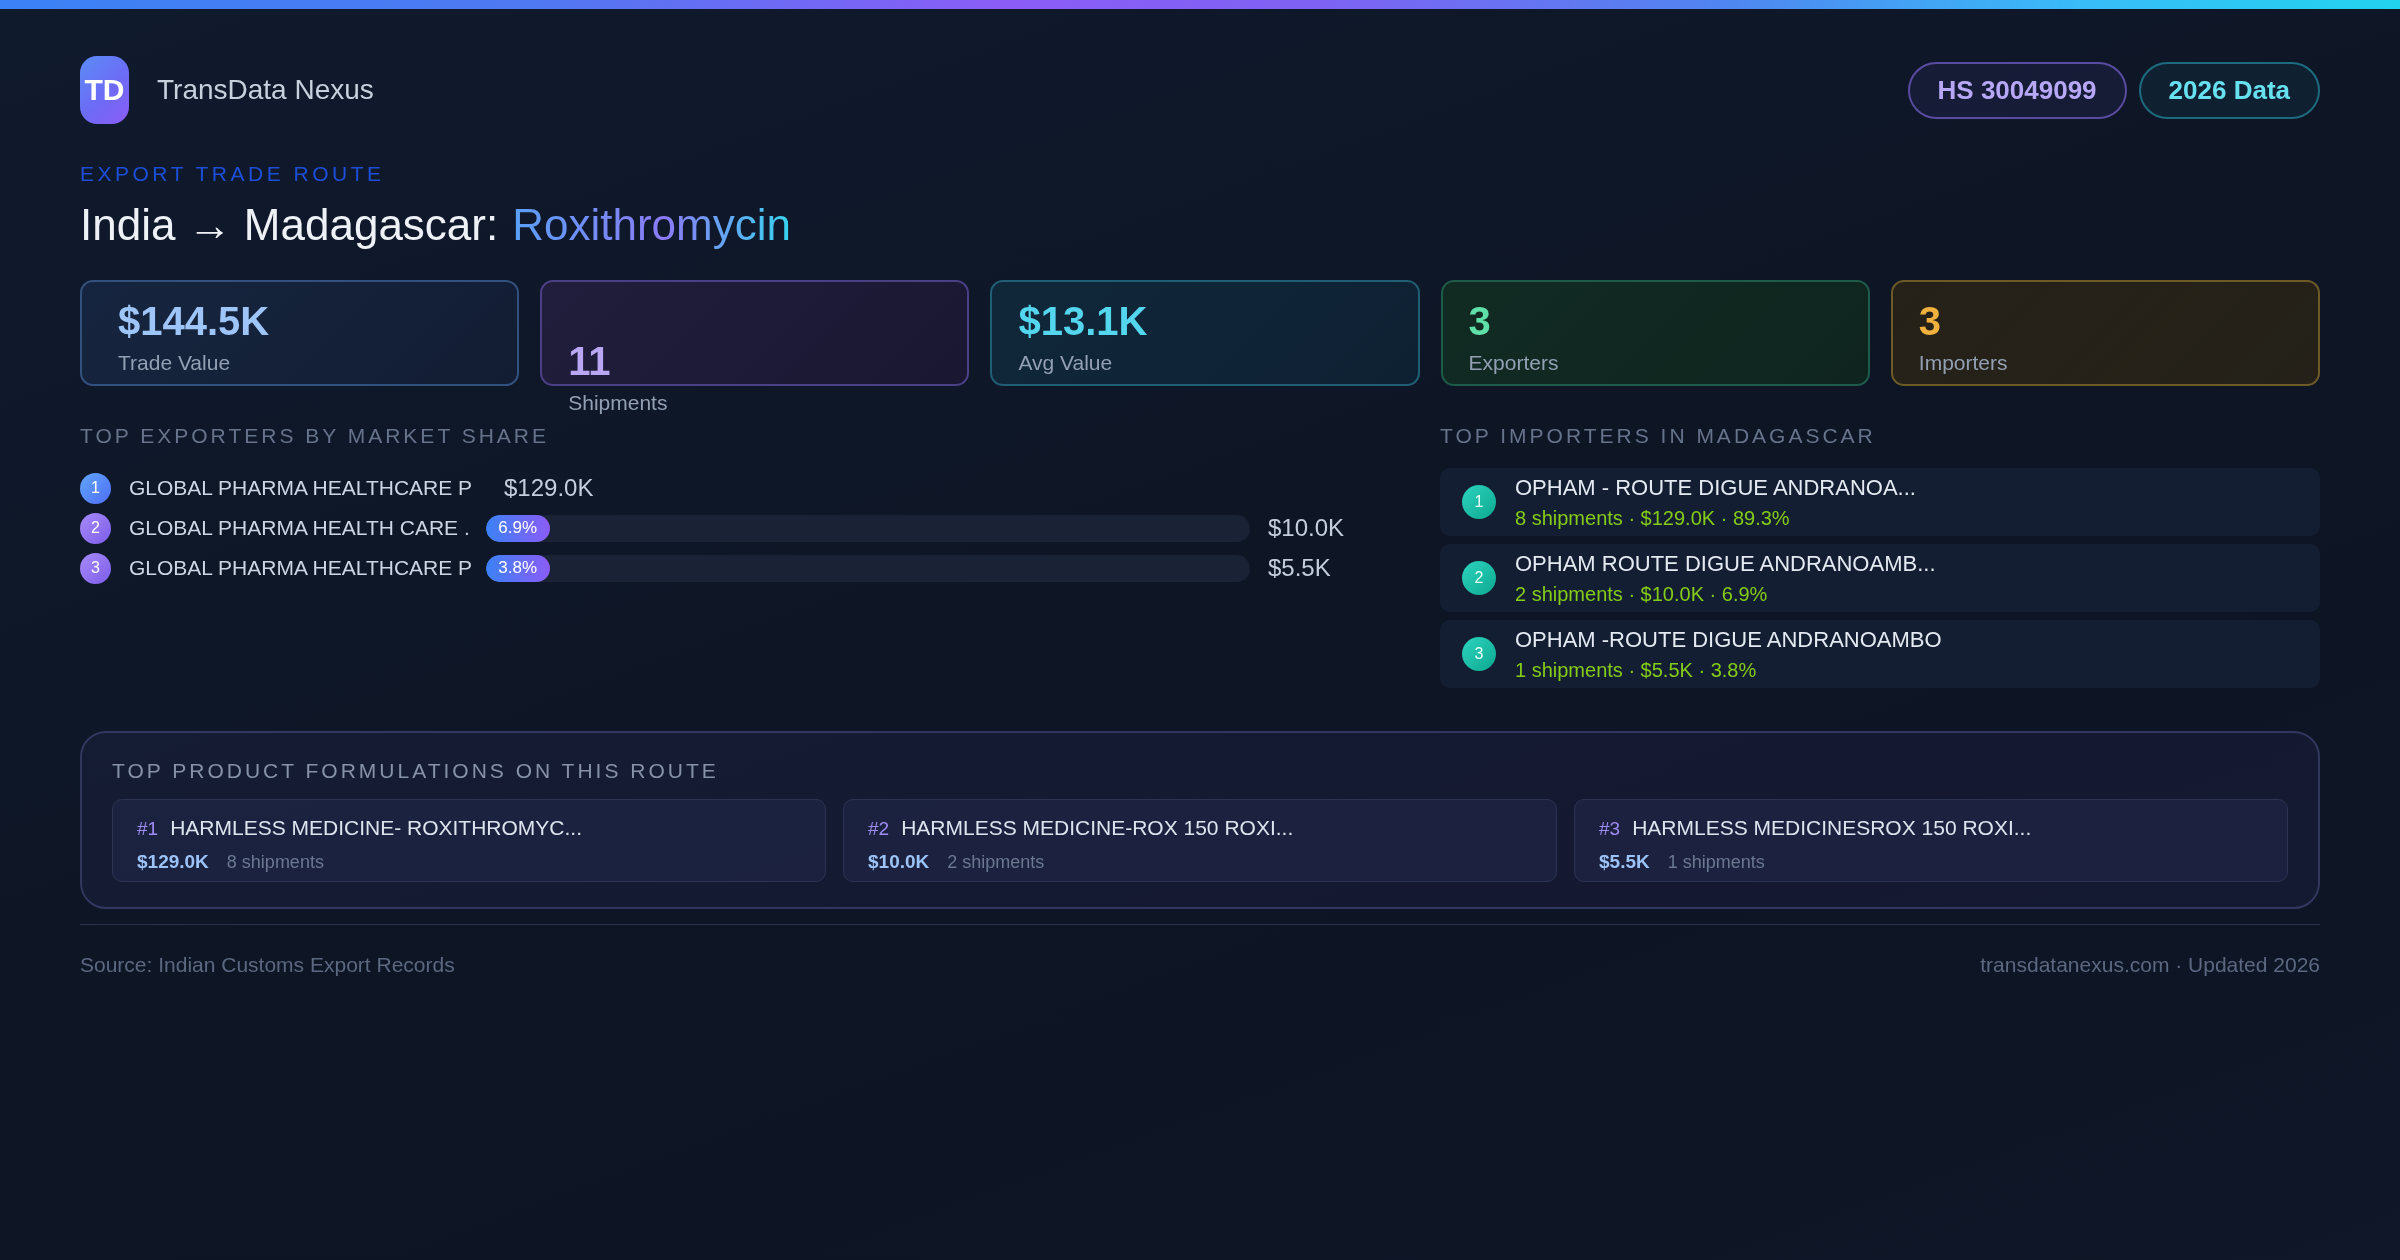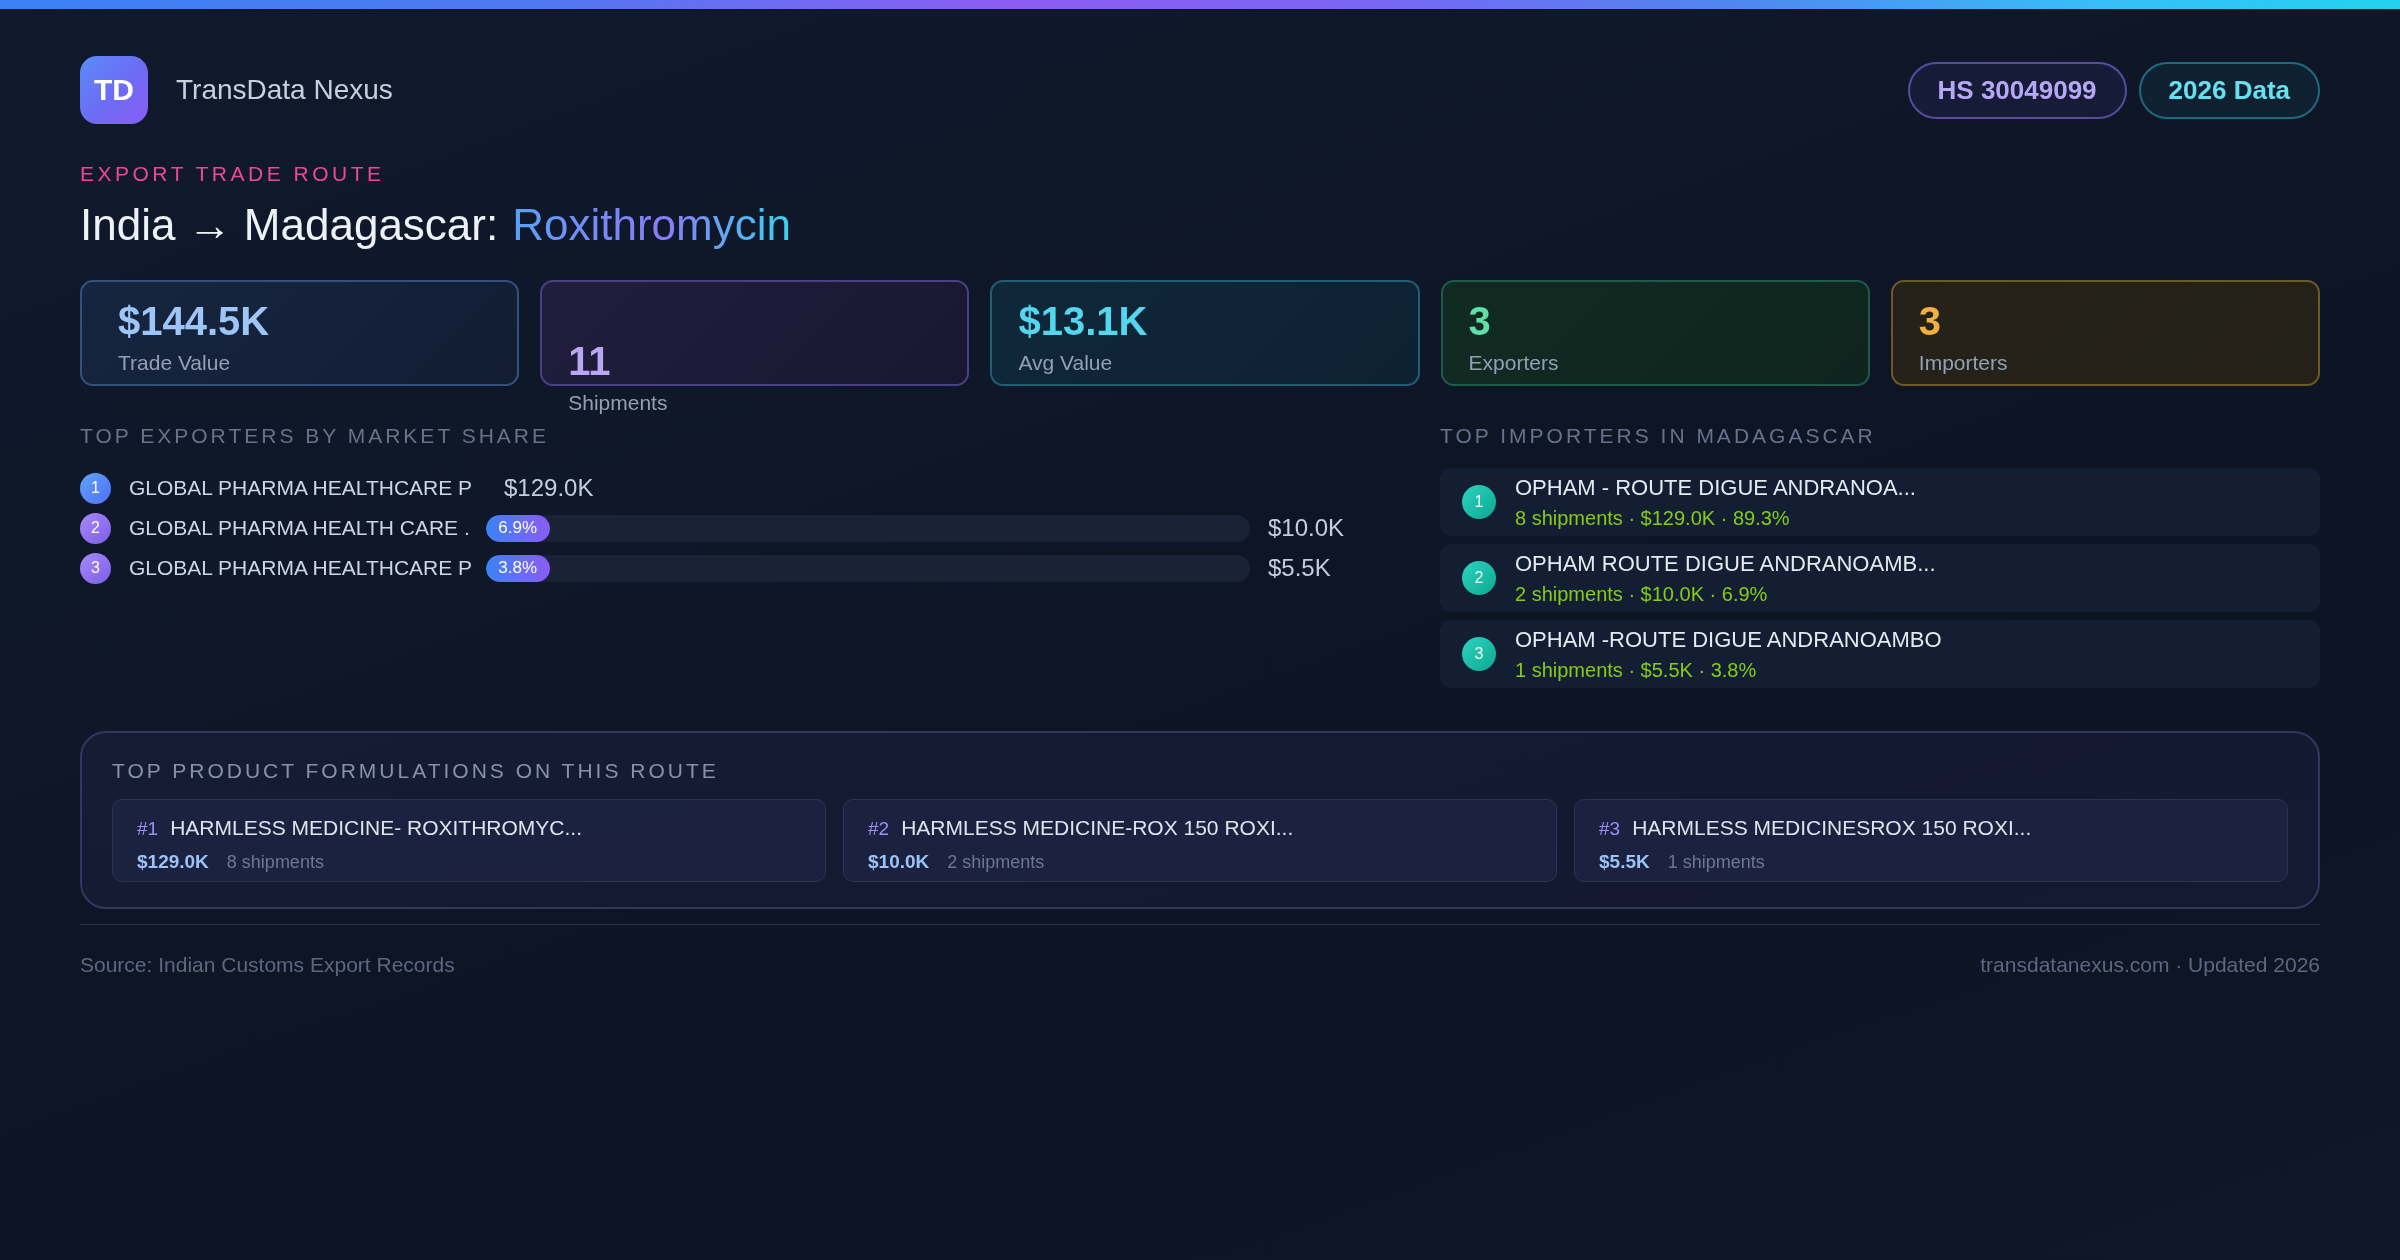--- a/index.html
+++ b/index.html
@@ -12,35 +12,35 @@
   }
   .topbar {
     height: 9px;
     background: linear-gradient(90deg, #3b82f6 0%, #4f79f3 22%, #8b5cf6 42%, #7e62f4 55%, #4f86f0 72%, #38bdf8 87%, #22d3ee 100%);
   }
   .container { width: 2240px; margin: 0 auto; padding: 0; }
 
   
   .header { display: flex; align-items: center; margin-top: 47px; }
   .logo {
-    width: 68px; height: 68px; border-radius: 17px;
+    width: 49px; height: 68px; border-radius: 17px;
     background: linear-gradient(135deg, #5b8cf8 0%, #6d6bf5 55%, #8b5cf6 100%);
     display: flex; align-items: center; justify-content: center;
     color: #ffffff; font-size: 30px; font-weight: bold;
   }
   .app-title { margin-left: 28px; font-size: 28px; color: #c7d0dd; }
   .header-badges { margin-left: auto; display: flex; gap: 12px; font-weight: bold; }
   .pill {
     border-radius: 999px; padding: 11px 28px; font-size: 26px; border: 2px solid;
   }
   .pill-hs { color: #b7a8f7; border-color: #584ba0; background: rgba(98, 80, 200, 0.10); }
   .pill-year { color: #67e0f0; border-color: #1d6b7e; background: rgba(34, 211, 238, 0.06); }
 
   
-  .eyebrow { margin-top: 38px; font-size: 21px; letter-spacing: 3.5px; color: #ec4899; }
+  .eyebrow { margin-top: 38px; font-size: 21px; letter-spacing: 3.5px; color: #1d4ed8; }
   .hero-title { margin-top: 14px; font-size: 44px; font-weight: 500; color: #eef2f7; }
   .hero-title .main { margin-right: 14px; }
   .hero-title .highlight {
     background: linear-gradient(90deg, #5aa0f7 0%, #8b7bf5 55%, #38d4f0 100%);
     -webkit-background-clip: text; background-clip: text; color: transparent;
   }
 
   
   .stats { display: flex; gap: 21px; margin-top: 30px; }
   .stat-card { flex: 1; height: 106px; border-radius: 13px; border: 2px solid; padding: 17px 26px; }

